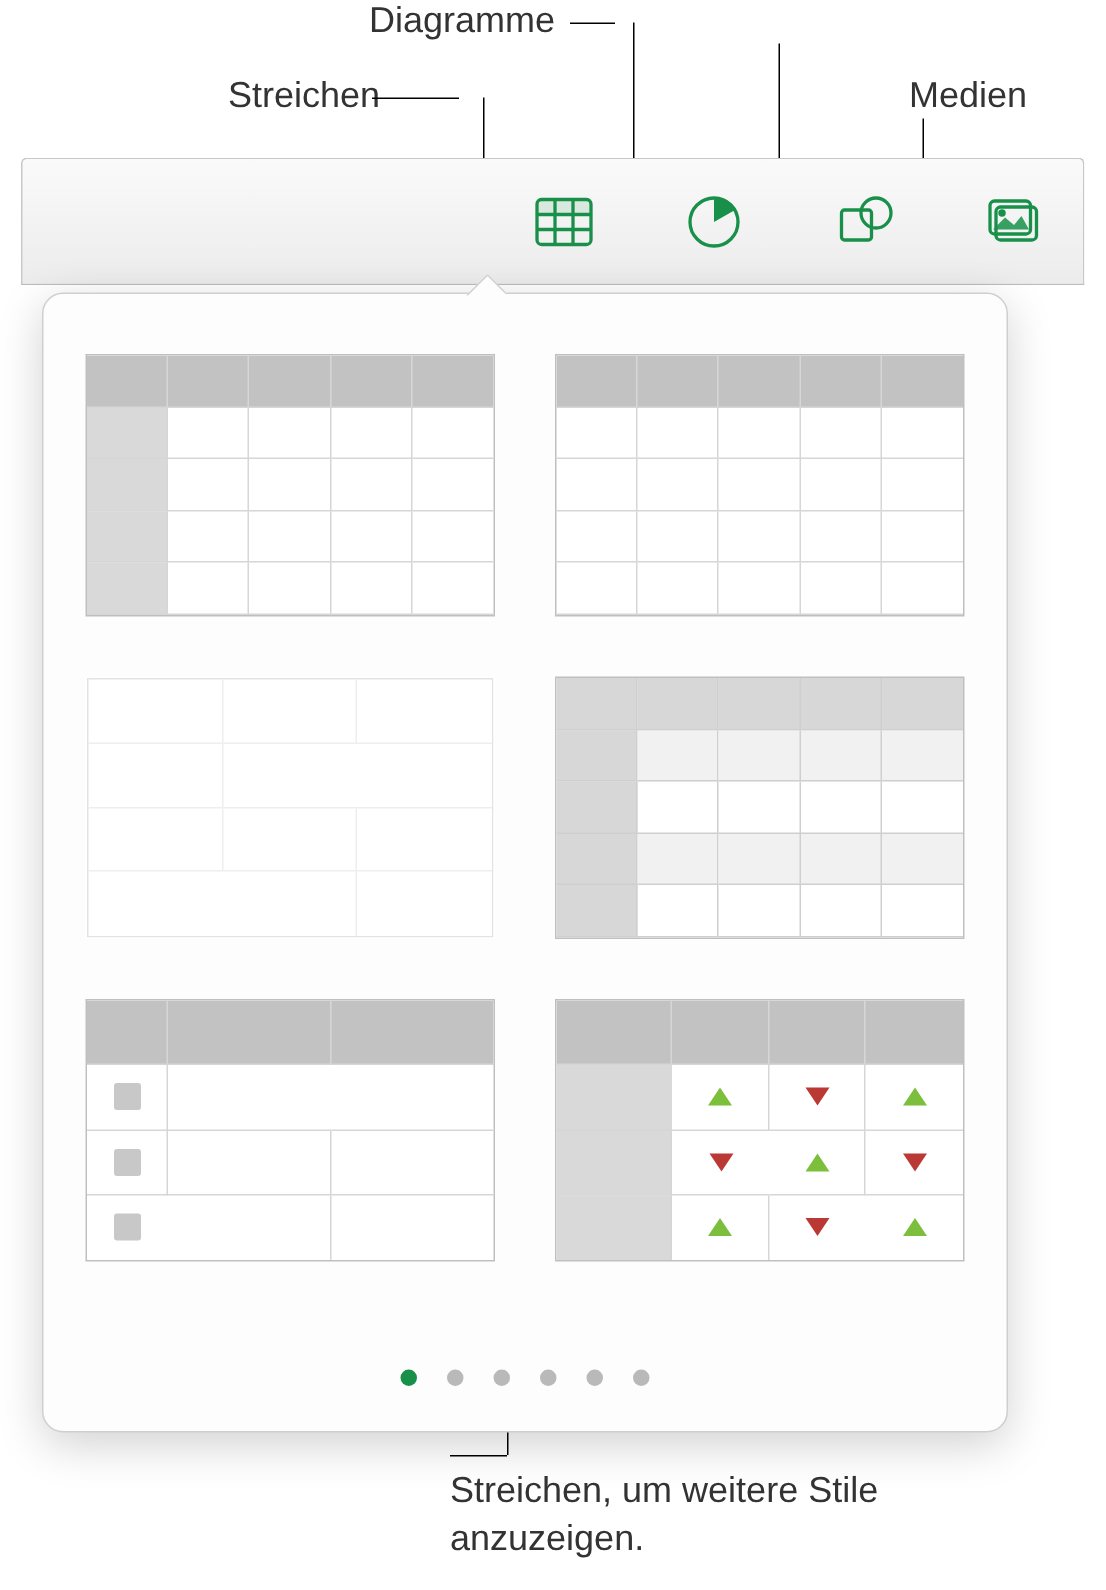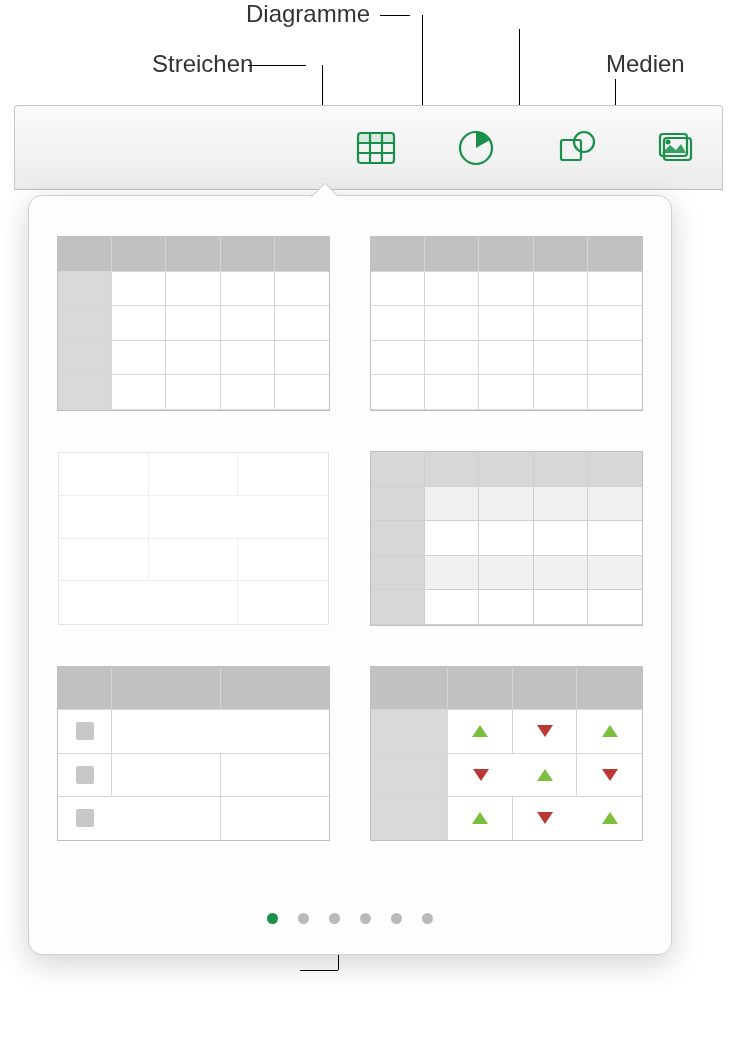--- a/index.html
+++ b/index.html
@@ -319,14 +319,15 @@
     <div class="dots">
       <div class="dot active"></div>
       <div class="dot"></div>
       <div class="dot"></div>
       <div class="dot"></div>
       <div class="dot"></div>
       <div class="dot"></div>
     </div>
   </div>
 
+  <div class="footer-caption">Streichen, um weitere Stile anzuzeigen.</div>
 
 </div>
 
 </body></html>

